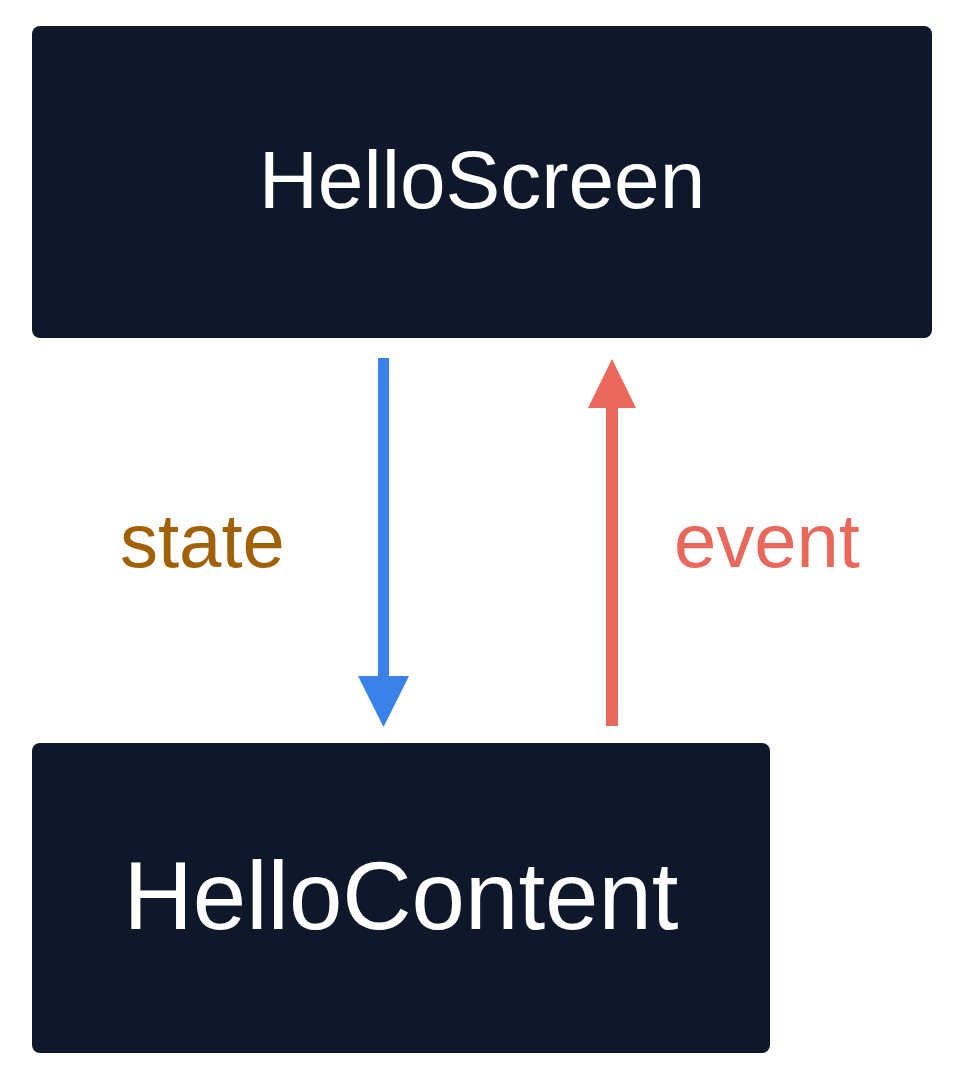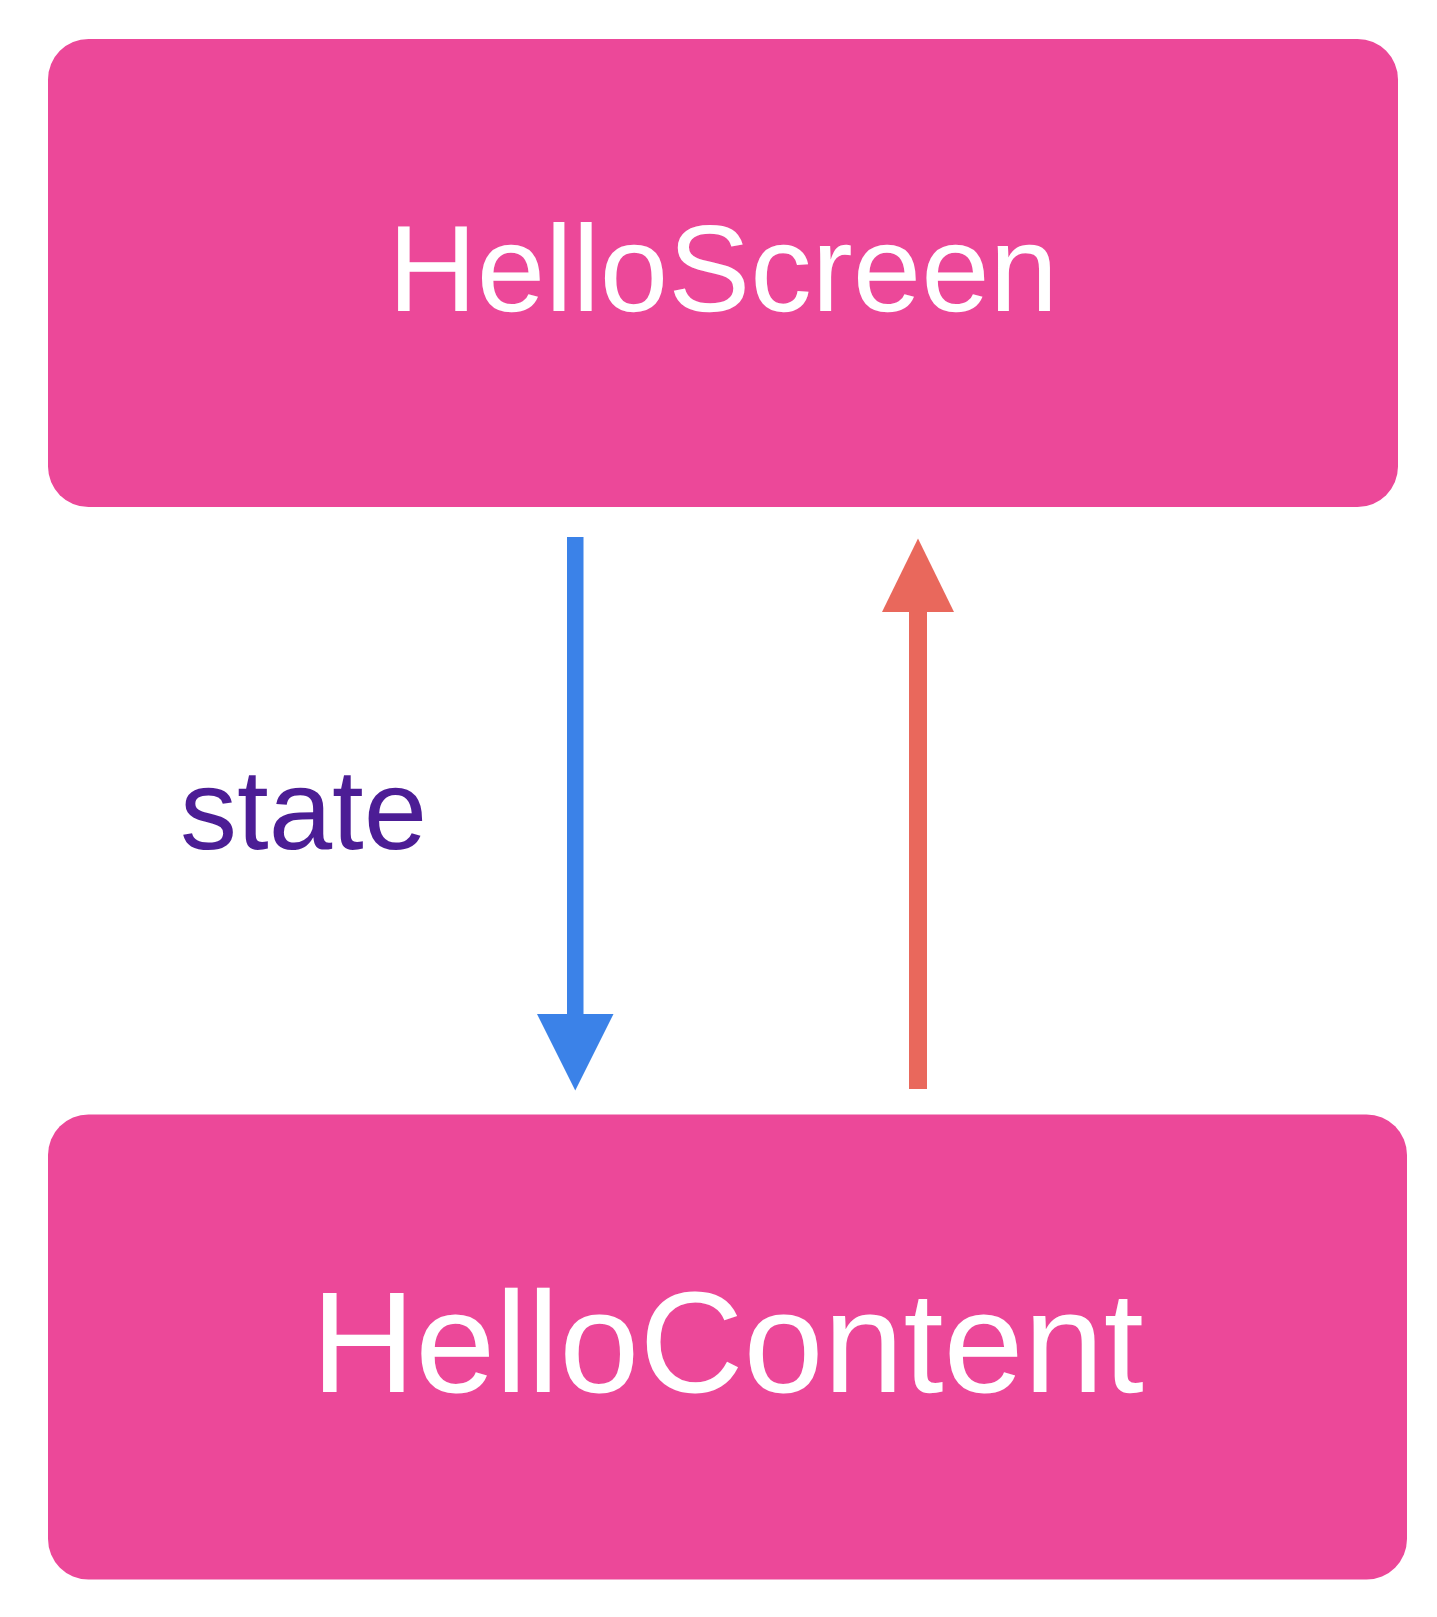--- a/index.html
+++ b/index.html
@@ -19,39 +19,39 @@
     overflow: hidden;
   }
 
   
   .node {
     position: absolute;
     display: flex;
     align-items: center;
     justify-content: center;
     box-sizing: border-box;
-    border-radius: 27px;
-    background: #ec4899;
+    border-radius: 8px;
+    background: #0f172a;
     color: #ffffff;
     letter-spacing: 0px;
     font-weight: 400;
     line-height: 1;
     user-select: none;
     text-align: center;
   }
   #node-screen {
     left: 32px;
     top: 26px;
     width: 900px;
     height: 312px;
   }
   #node-content {
     left: 32px;
     top: 743px;
-    width: 906px;
+    width: 738px;
     height: 310px;
   }
   .node-label {
     display: block;
     white-space: nowrap;
     font-family: "Liberation Sans", sans-serif;
     font-weight: 400;
   }
   #node-screen .node-label {
     font-size: 82px;
@@ -78,21 +78,21 @@
     font-family: "Liberation Sans", sans-serif;
     font-size: 76px;
     font-weight: 400;
     line-height: 1;
     white-space: nowrap;
     user-select: none;
   }
   #label-state {
     left: 120px;
     top: 503px;
-    color: #4c1d95;
+    color: #a16207;
   }
   #label-event {
     left: 674px;
     top: 503px;
     color: #e9685c;
   }
 
   
   #watermark {
     position: absolute;
@@ -123,18 +123,19 @@
     </g>
 
     <g>
       <rect x="606" y="404" width="12" height="322" fill="#e9685c"></rect>
       <polygon points="588,408 636,408 612,359" fill="#e9685c"></polygon>
     </g>
   </svg>
 
   <div id="label-state" class="edge-label">state</div>
 
+  <div id="label-event" class="edge-label">event</div>
 
   <div id="node-content" class="node">
     <span class="node-label">HelloContent</span>
   </div>
 
 </div>
 
 </body></html>

